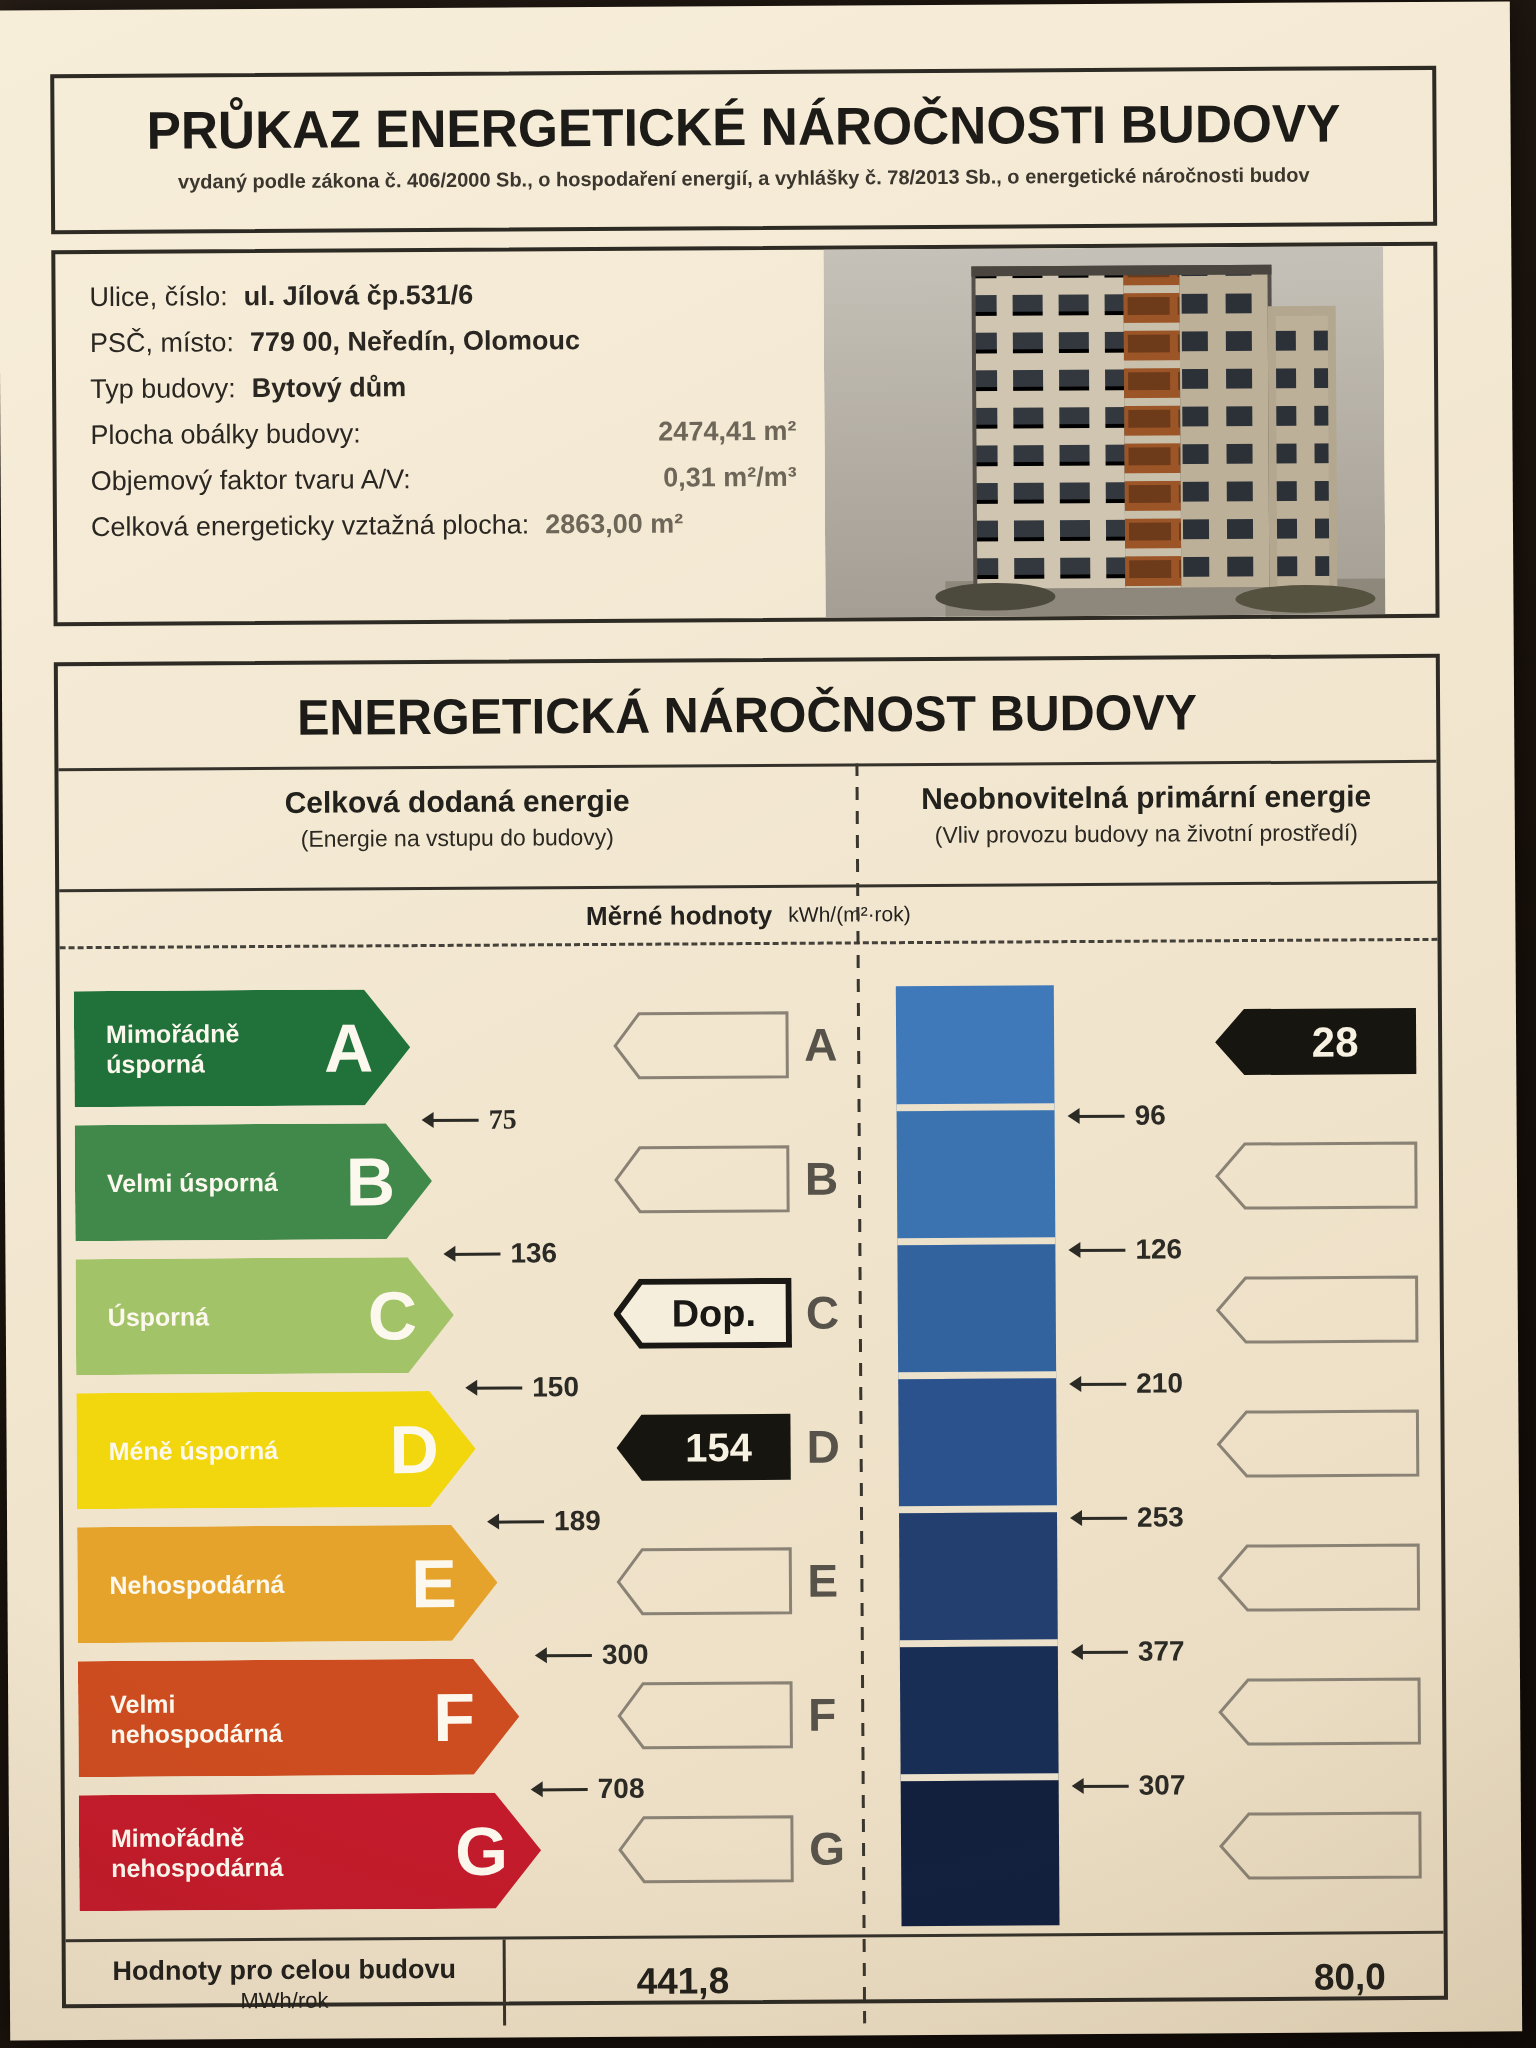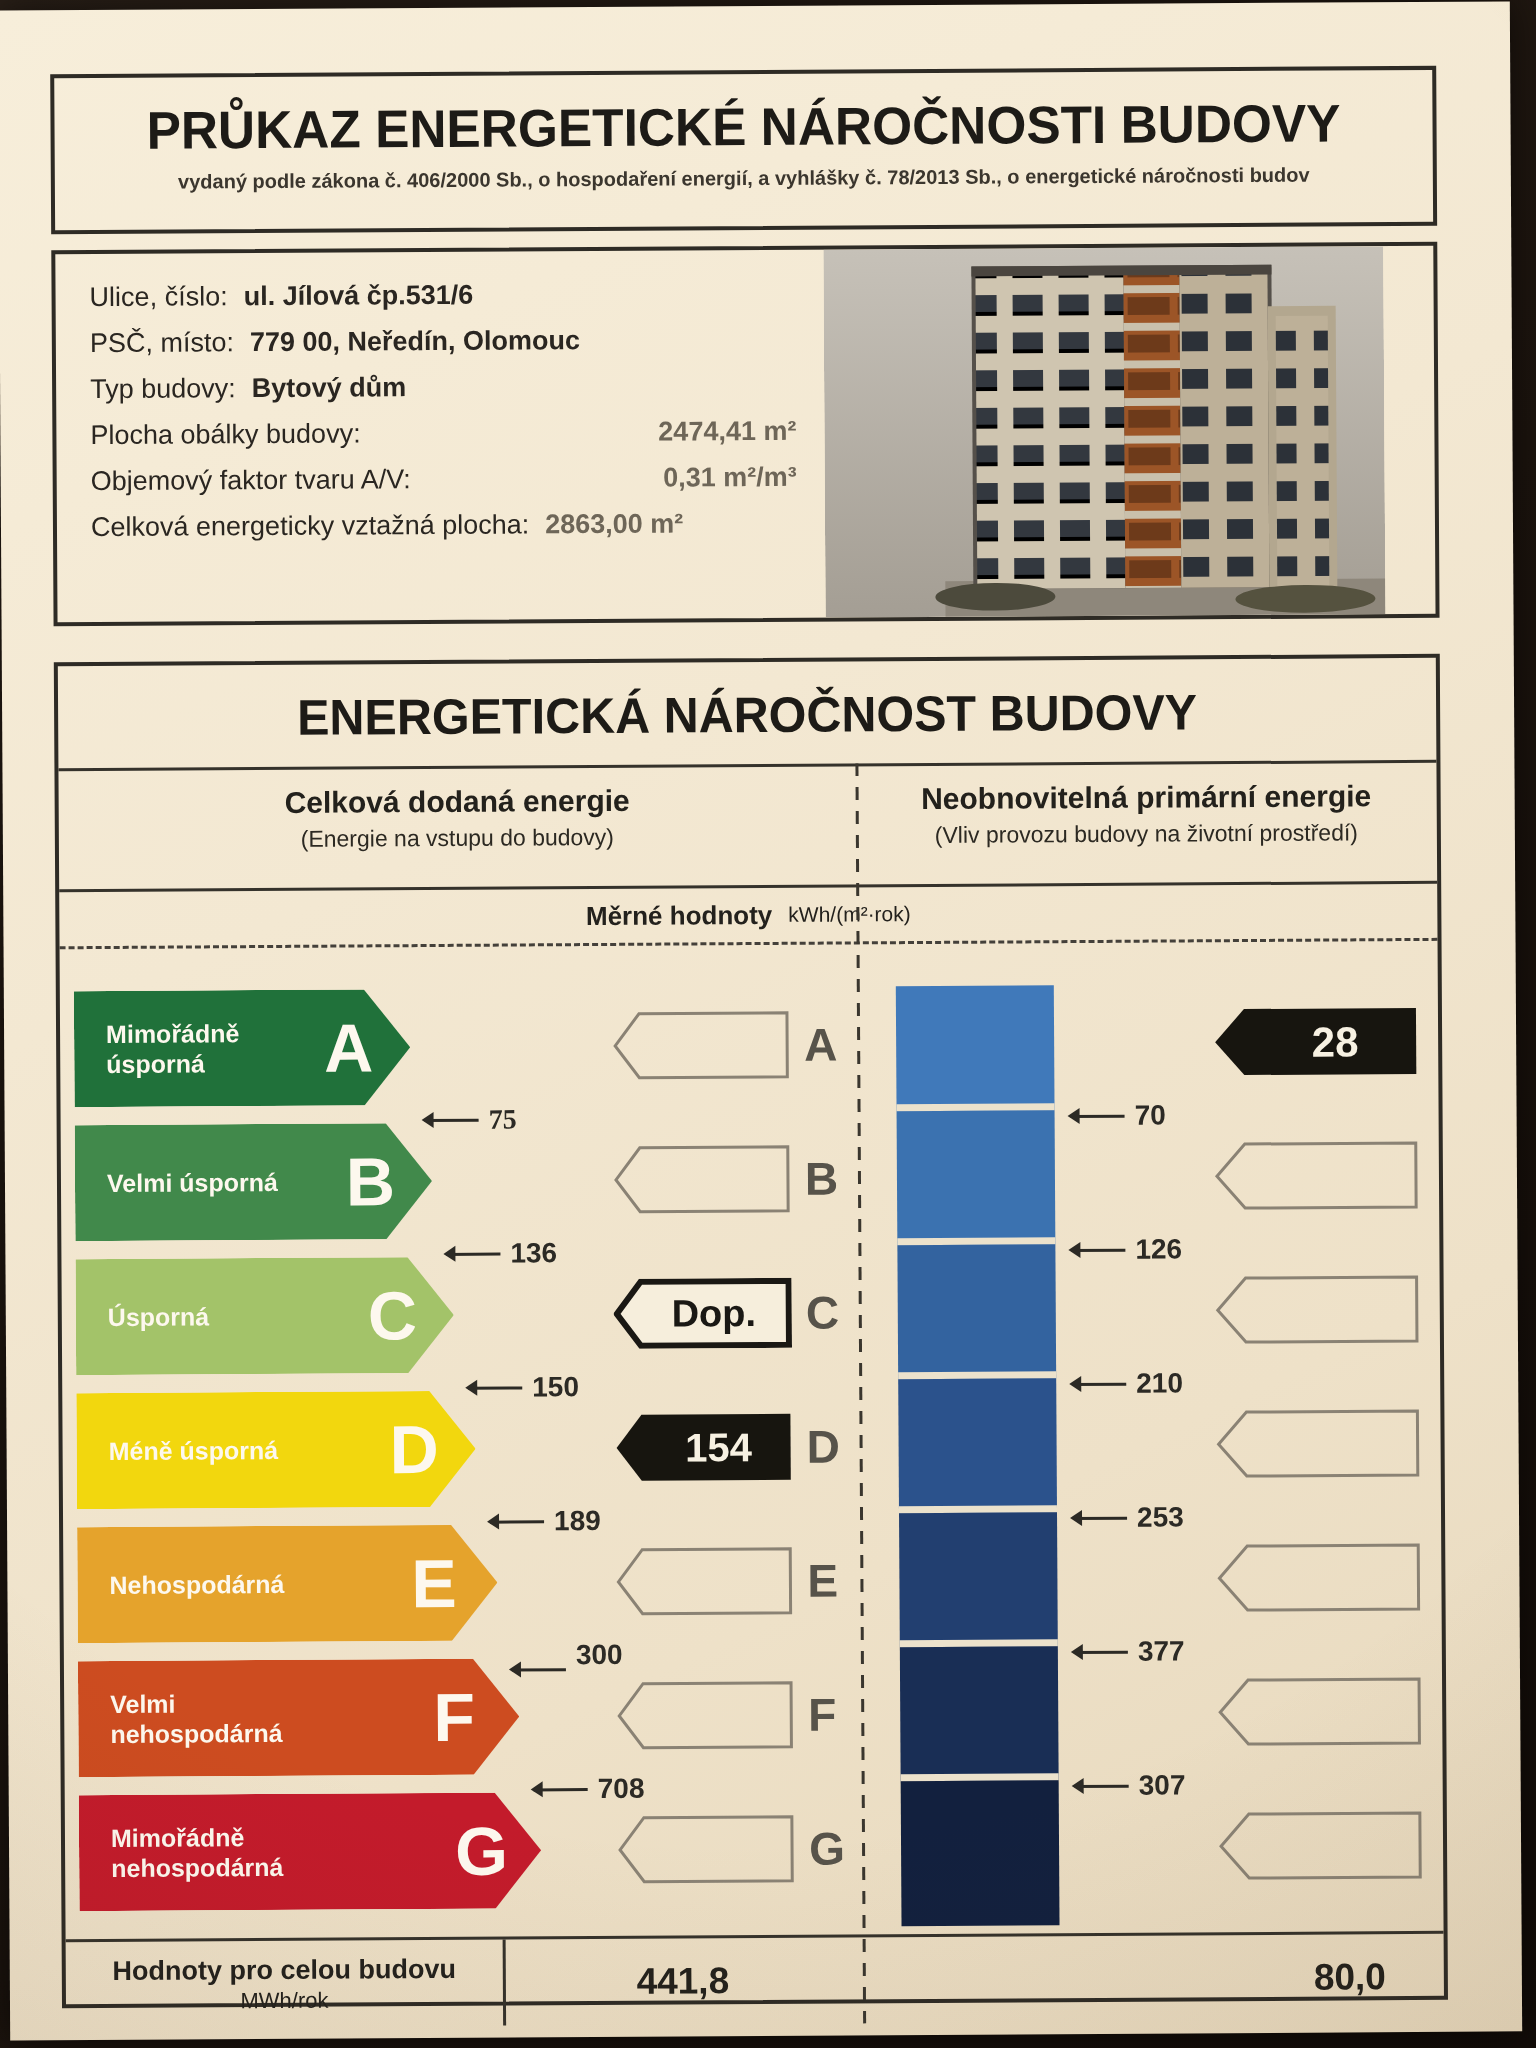--- a/index.html
+++ b/index.html
@@ -80,21 +80,21 @@
   }
   .row-a .band-letter{left:250px;}
   .row-b .band-letter{left:271px;}
   .row-c .band-letter{left:292px;}
   .row-d .band-letter{left:313px;}
   .row-e .band-letter{left:334px;}
   .row-f .band-letter{left:355px;}
   .row-g .band-letter{left:376px;}
   .tick{position:absolute;bottom:-31px;display:flex;align-items:center;gap:10px;z-index:4;}
   .row-a .tick{left:350px;font-family:Liberation Serif, serif;} .row-b .tick{left:371px;} .row-c .tick{left:392px;}
-  .row-d .tick{left:413px;} .row-e .tick{left:434px;align-items:flex-end;} .row-f .tick{left:455px;}
+  .row-d .tick{left:413px;} .row-e .tick{left:460px;} .row-f .tick{left:455px;}
   .tick-line{width:54px;height:3px;background:#2c2a25;position:relative;}
   .tick-line::before{
     content:'';position:absolute;left:-3px;top:-7px;width:0;height:0;
     border-top:8px solid transparent;border-bottom:8px solid transparent;border-right:12px solid #2c2a25;
   }
   .tick-num{font-size:28px;font-weight:bold;color:#2c2a25;}
   .mid-arrow{position:absolute;left:538px;top:50%;transform:translateY(-50%);width:178px;height:70px;}
   .mid-arrow svg,.far-arrow svg{width:100%;height:100%;display:block;}
   .mid-letter{
     position:absolute;left:730px;top:50%;transform:translateY(-50%);
@@ -344,21 +344,21 @@
             <span class="mid-letter">G</span>
           </div>
         </div>
 
         <div class="scale-right">
 
           <div class="brow br0">
             <div class="bluecell"></div>
             <div class="tick">
               <span class="tick-line"></span>
-              <span class="tick-num">70</span>
+              <span class="tick-num">96</span>
             </div>
             <div class="far-arrow">
               <svg viewBox="0 0 205 70">
                 <polygon points="31,2 203,2 203,68 31,68 2,35" fill="#17150f"></polygon>
                 <text x="122" y="50" text-anchor="middle" font-size="42" font-weight="bold" fill="#f7f1e2" font-family="Liberation Sans, DejaVu Sans, sans-serif">28</text>
               </svg>
             </div>
           </div>
 
           <div class="brow br1">

